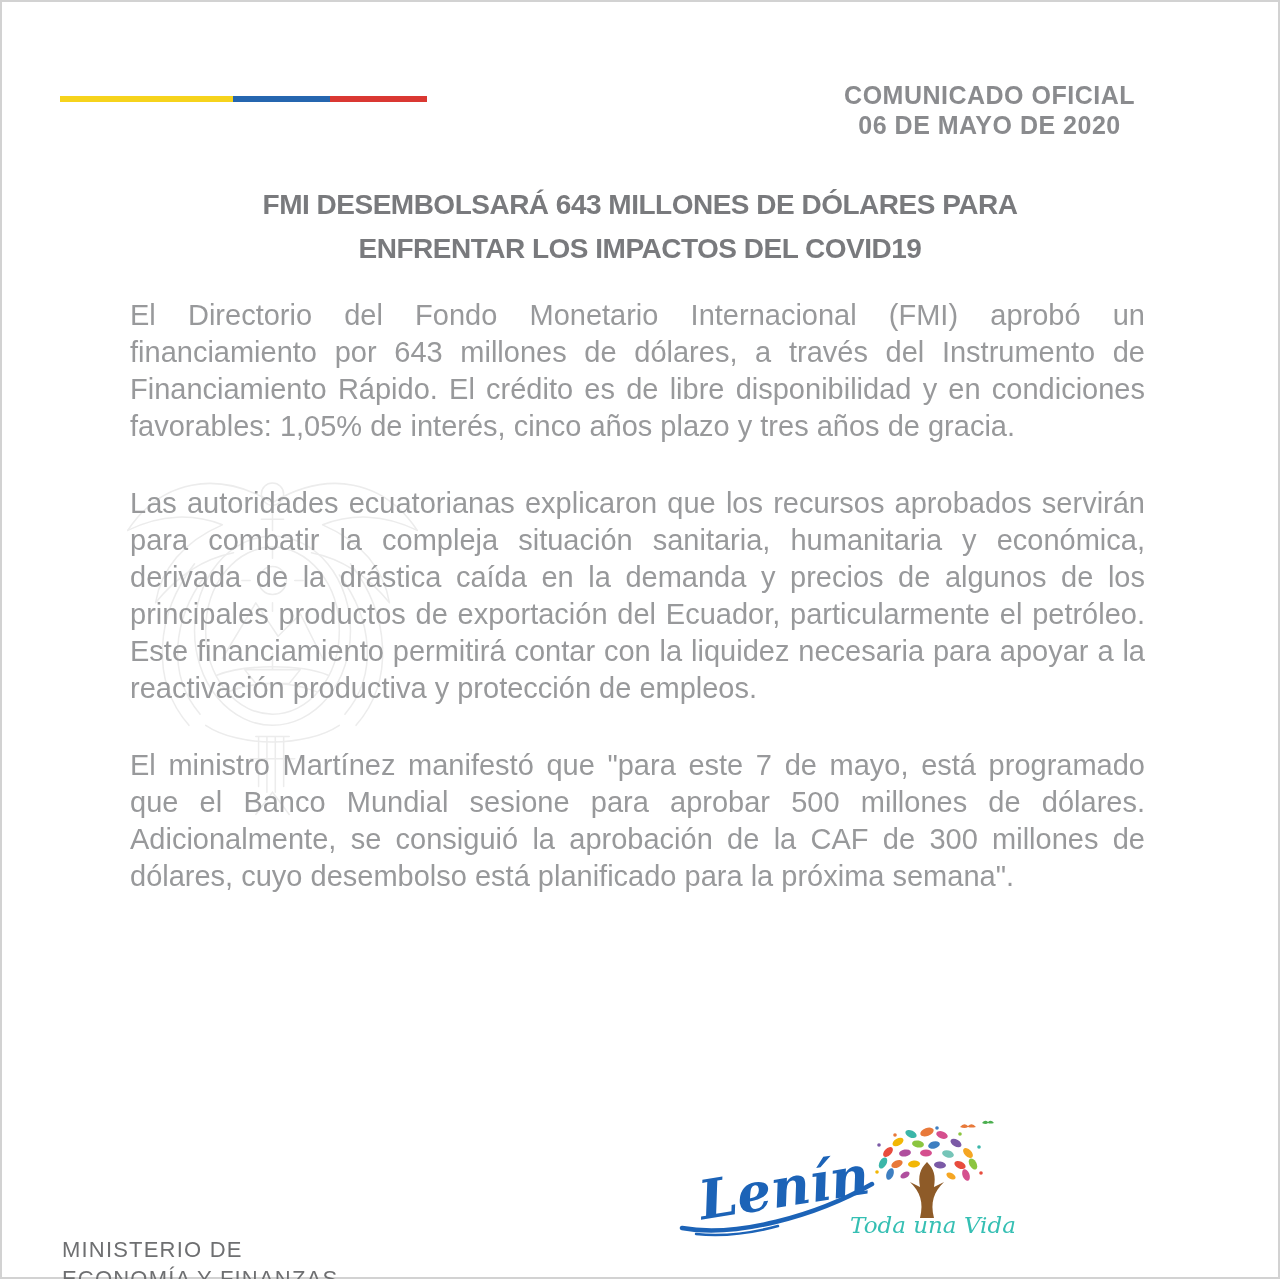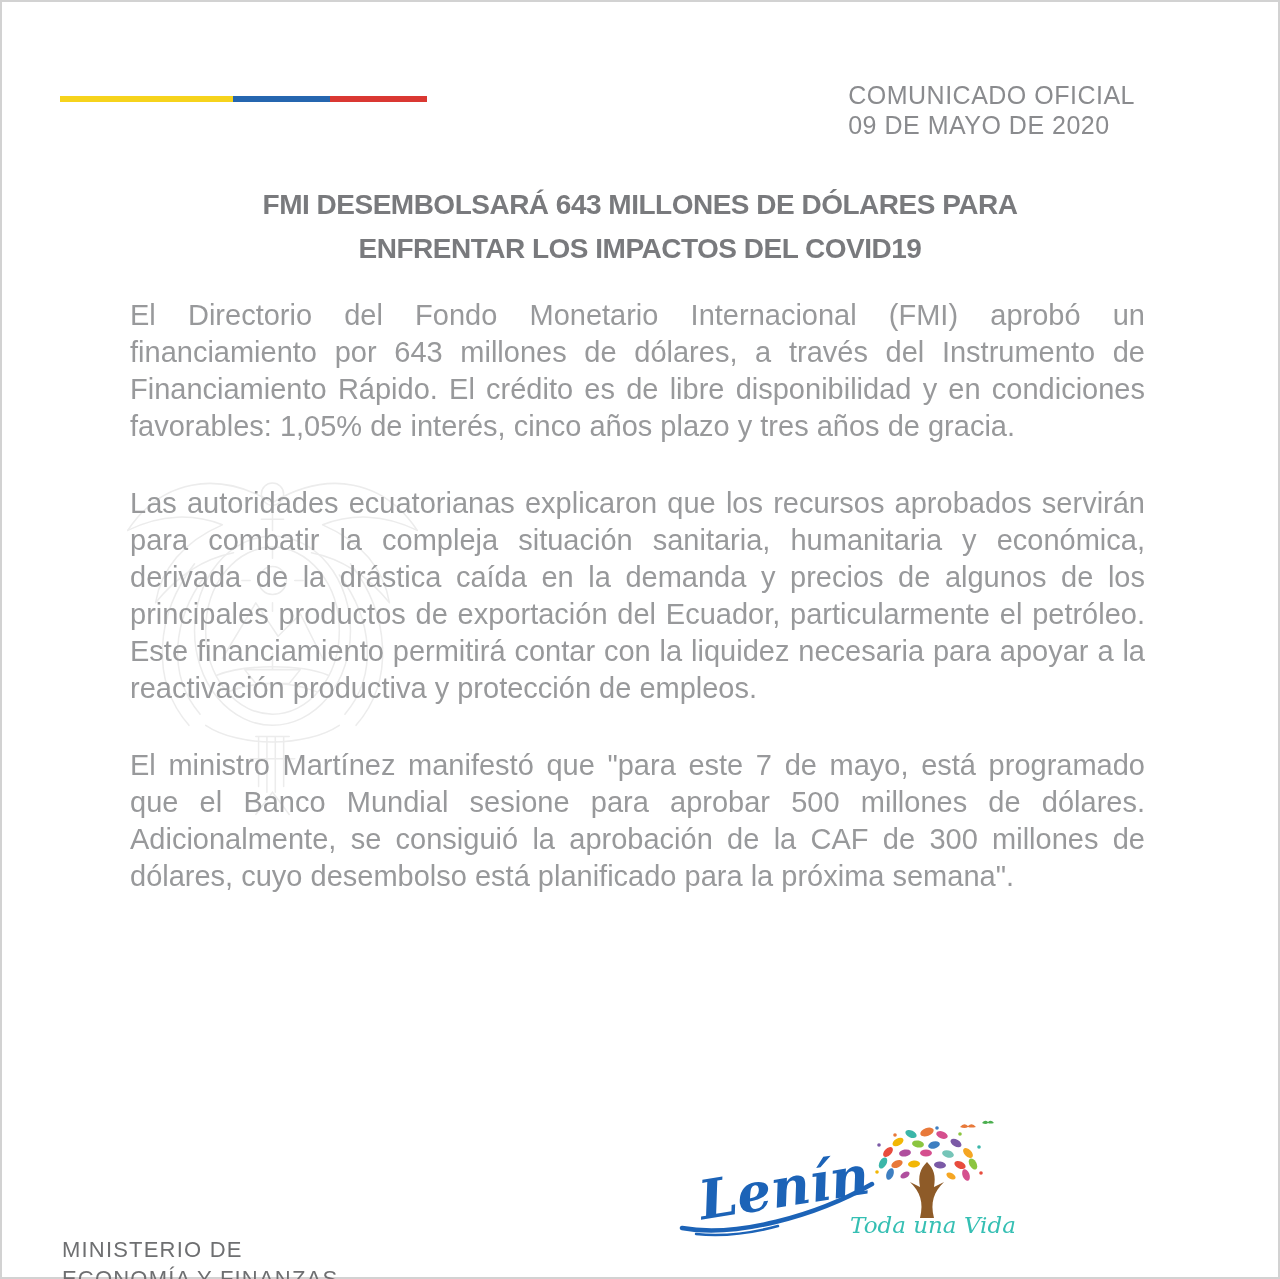--- a/index.html
+++ b/index.html
@@ -13,22 +13,22 @@
   }
   
   .flag-stripe{position:absolute;left:60px;top:96px;height:6px;width:367px;display:flex;}
   .flag-stripe .seg-y{width:173px;background:#F6D31C;}
   .flag-stripe .seg-b{width:97px;background:#2566AF;}
   .flag-stripe .seg-r{width:97px;background:#DA3832;}
 
   
   .comunicado{
     position:absolute;right:145px;top:80px;
-    text-align:left;color:#8A8B8E;
-    font-size:25px;line-height:30px;font-weight:400;letter-spacing:.5px;
+    text-align:center;color:#8A8B8E;
+    font-size:25px;line-height:30px;font-weight:700;letter-spacing:.5px;
   }
 
   
   .title{
     position:absolute;left:0;top:183px;width:100%;
     text-align:center;color:#797A7D;
     font-size:28px;line-height:44px;font-weight:700;letter-spacing:-.5px;
     margin:0;
   }
   .title span{display:block;}
@@ -112,21 +112,21 @@
 <div class="page">
 
   <div class="flag-stripe">
     <div class="seg-y"></div>
     <div class="seg-b"></div>
     <div class="seg-r"></div>
   </div>
 
   <div class="comunicado">
     <div>COMUNICADO OFICIAL</div>
-    <div>09 DE MAYO DE 2020</div>
+    <div>06 DE MAYO DE 2020</div>
   </div>
 
   <svg class="watermark" viewBox="0 0 120 130">
     <use href="#coat" xlink:href="#coat"></use>
   </svg>
 
   <h1 class="title">
     <span>FMI DESEMBOLSARÁ 643 MILLONES DE DÓLARES PARA</span>
     <span>ENFRENTAR LOS IMPACTOS DEL COVID19</span>
   </h1>

